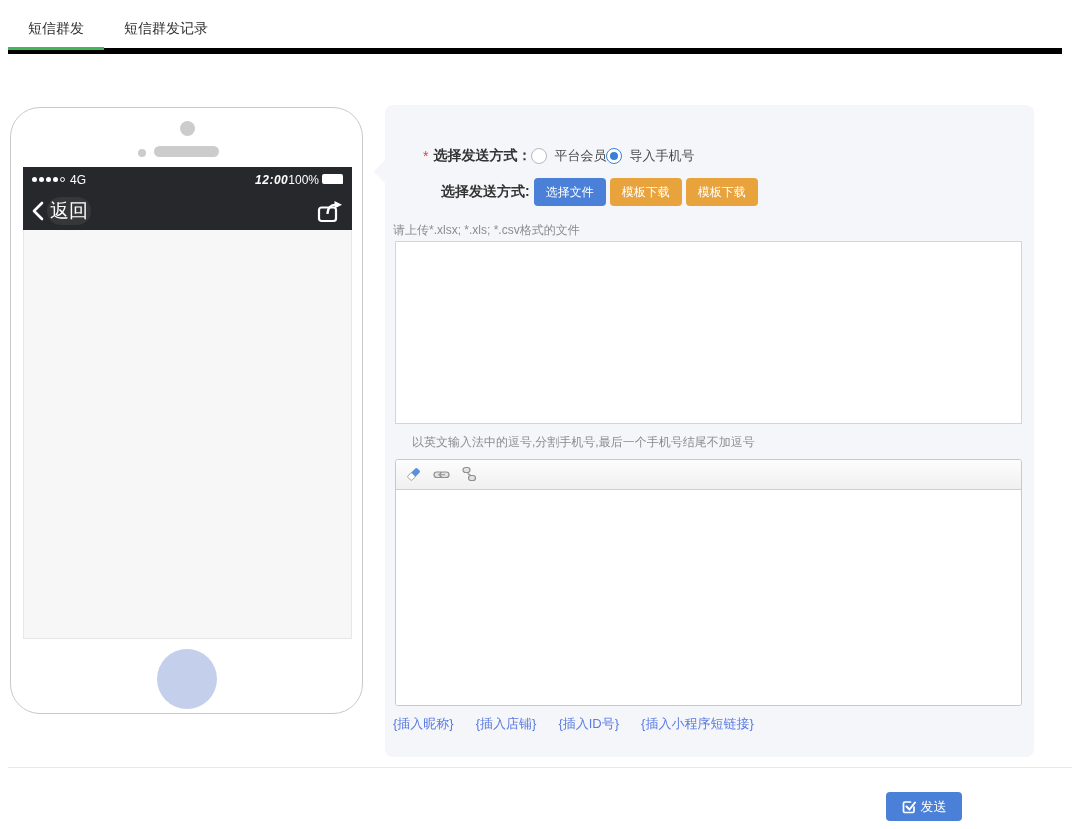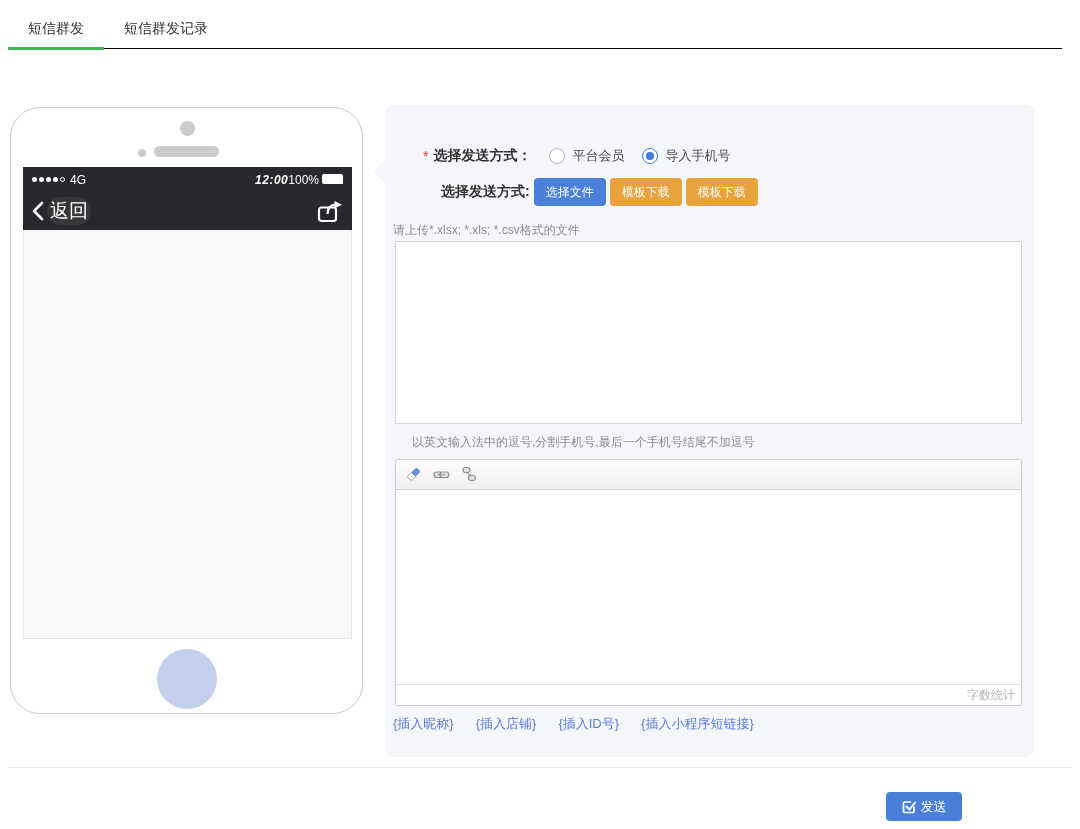--- a/index.html
+++ b/index.html
@@ -1,20 +1,20 @@
 <!DOCTYPE html>
 <html><head>
 <meta charset="utf-8">
 <style>
   * { box-sizing: border-box; margin: 0; padding: 0; }
   html,body { width:1080px; height:829px; background:#fff; font-family:"Liberation Sans","DejaVu Sans",sans-serif; }
   .stage { position:relative; width:1080px; height:829px; background:#fff; overflow:hidden; }
 
   
-  .tabbar { position:absolute; left:8px; top:20px; width:1054px; border-bottom:1px solid #000000; display:flex; }
+  .tabbar { position:absolute; left:8px; top:20px; width:1054px; border-bottom:6px solid #000000; display:flex; }
   .tab { padding:0 20px 9px; font-size:14px; color:#303030; margin-bottom:-2px; border-bottom:3px solid transparent; cursor:pointer; }
   .tab.active { border-bottom-color:#42b957; }
 
   
   .phone { position:absolute; left:10px; top:107px; width:353px; height:607px; background:#fff; border:1px solid #c9c9c9; border-radius:30px; }
   .camera { position:absolute; left:169px; top:13px; width:15px; height:15px; border-radius:50%; background:#cccccc; }
   .speaker-dot { position:absolute; left:127px; top:41px; width:8px; height:8px; border-radius:50%; background:#cccccc; }
   .speaker { position:absolute; left:143px; top:38px; width:65px; height:11px; border-radius:6px; background:#cccccc; }
   .statusbar { position:absolute; left:12px; width:329px; top:59px; height:25px; background:#26282b; color:#fff;
                display:flex; align-items:center; padding:0 9px; font-size:12px; }
@@ -33,21 +33,21 @@
   .screen { position:absolute; left:12px; width:329px; top:122px; height:409px; background:#f7f7f7; border:1px solid #e7e7e7; border-top:none; }
   .homebtn { position:absolute; left:146px; top:541px; width:60px; height:60px; border-radius:50%; background:#c4cfec; }
 
   
   .panel { position:absolute; left:385px; top:105px; width:649px; height:652px; background:#f5f6fa; border-radius:8px; }
   .panel-arrow { position:absolute; left:-8px; top:58px; width:17px; height:17px; background:#f5f6fa; transform:rotate(45deg); }
 
   .method-row { position:absolute; left:38px; top:42px; display:flex; align-items:center; font-size:14px; color:#333; }
   .req-star { color:#f03b30; margin-right:5px; font-size:14px; }
   .method-label { font-weight:bold; }
-  .radio-opt { display:flex; align-items:center; margin-left:18px; cursor:pointer; }
+  .radio-opt { display:flex; align-items:center; cursor:pointer; }
   .radio { width:16px; height:16px; border-radius:50%; border:1px solid #b5b8bd; background:#fff; }
   .radio.selected { border-color:#3a80d8; }
   .radio.selected::after { content:''; display:block; width:8px; height:8px; margin:3px; border-radius:50%; background:#3a80d8; }
   .radio-label { margin-left:7px; font-size:13px; color:#4a4a4a; }
 
   .import-row { position:absolute; left:56px; top:73px; display:flex; align-items:center; }
   .import-label { font-size:14px; font-weight:bold; color:#333; }
   .btn { height:28px; line-height:28px; padding:0 12px; border:none; border-radius:4px; color:#fff; font-size:12px;
          cursor:pointer; margin-left:4px; font-family:inherit; }
   .btn-blue { background:#4b80d8; }
@@ -177,21 +177,20 @@
         </span>
         <span class="ed-tool">
           <svg width="17" height="17" viewBox="0 0 17 17">
             <rect x="2" y="1.5" width="7" height="5" rx="2.5" fill="#e3e3e3" stroke="#8f8f8f" stroke-width="1.2"></rect>
             <rect x="7.5" y="9.5" width="7" height="5" rx="2.5" fill="#e3e3e3" stroke="#8f8f8f" stroke-width="1.2"></rect>
             <line x1="6.5" y1="7.5" x2="10" y2="9.5" stroke="#8f8f8f" stroke-width="1.2"></line>
           </svg>
         </span>
       </div>
       <div class="ed-content" contenteditable="true" style=""></div>
-      <div class="ed-status">字数统计</div>
     </div>
 
     <div class="inserts">
       <span class="insert-link">{插入昵称}</span>
       <span class="insert-link">{插入店铺}</span>
       <span class="insert-link">{插入ID号}</span>
       <span class="insert-link">{插入小程序短链接}</span>
     </div>
   </div>
 

